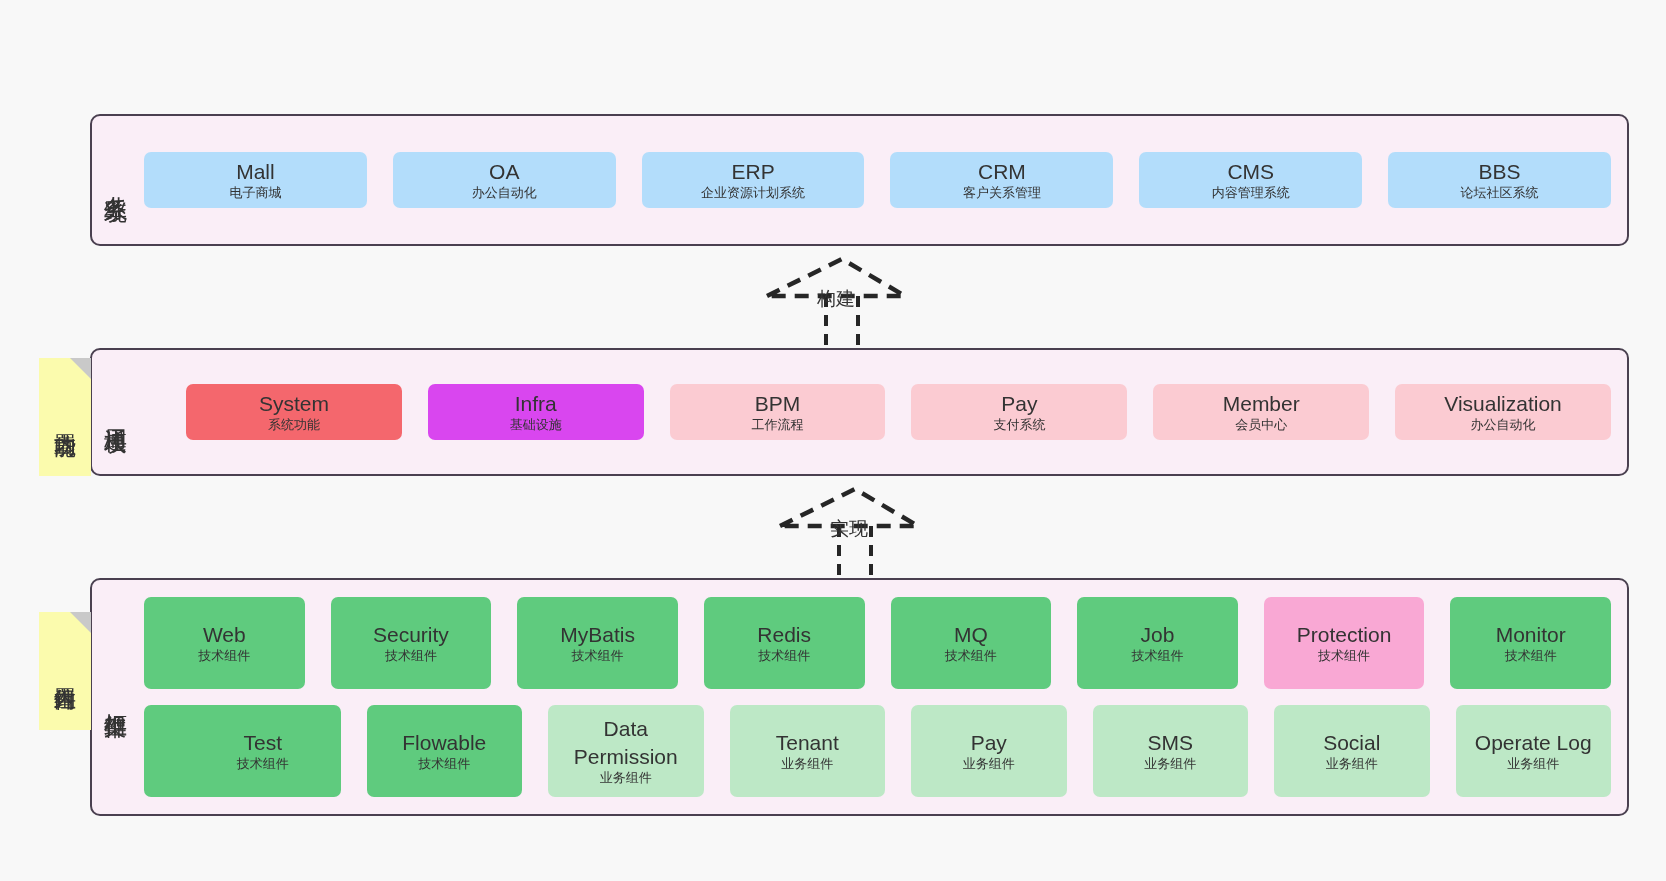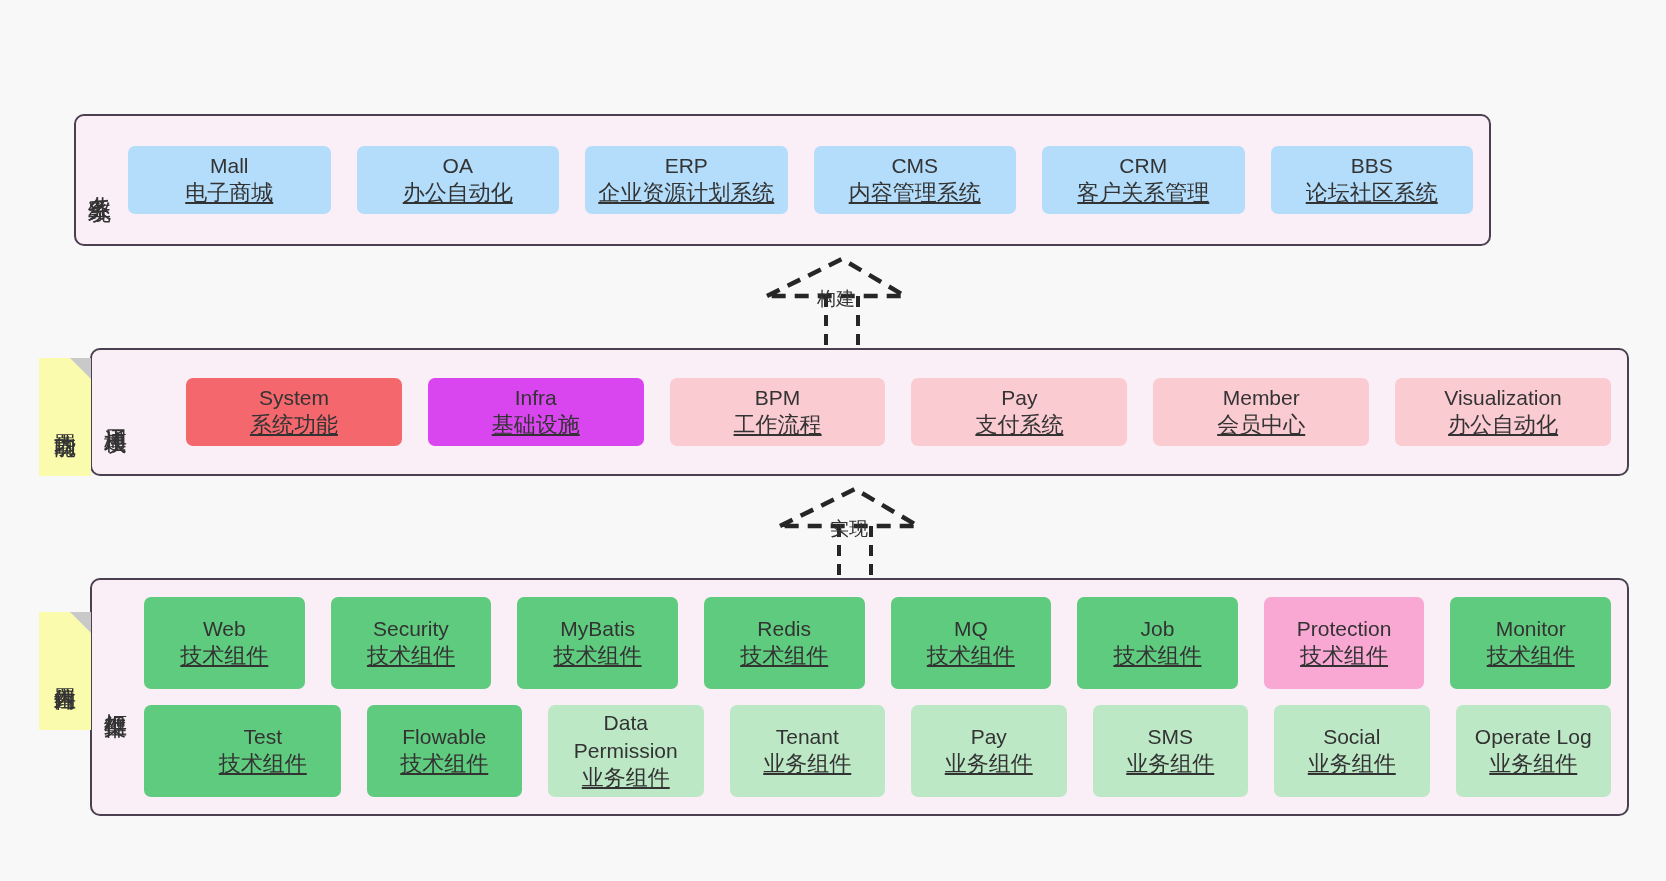--- a/index.html
+++ b/index.html
@@ -61,21 +61,21 @@
     align-items:center;
     justify-content:center;
     text-align:center;
     font-size:21px;
     line-height:1.3;
     color:#333333;
     padding:6px 4px;
     box-sizing:border-box;
     user-select:none;
   }
-  .cell .l2{font-size:22px;text-decoration:underline;}
+  .cell .l2{font-size:13px;}
 
   
   .fill-blue{background:#B3DDFB;}
   .fill-red{background:#F4676D;}
   .fill-pink{background:#FBCBD2;}
   .fill-green{background:#5FCB7E;}
   .fill-lgreen{background:#BDE8C6;}
 
   
   .sticky{
@@ -118,43 +118,43 @@
     background:transparent;
     white-space:nowrap;
     user-select:none;
   }
 </style>
 </head>
 <body style="background: rgb(248, 248, 248);">
 
 <div id="stage">
 
-  <div class="layer" id="layer-business" style="left: 74px; top: 114px; width: 1417px; height: 132px; background: rgb(250, 238, 247); border-color: rgb(74, 64, 80);">
+  <div class="layer" id="layer-business" style="left: 90px; top: 114px; width: 1539px; height: 132px; background: rgb(250, 238, 247); border-color: rgb(74, 64, 80);">
     <div class="layer-label">业务系统</div>
     <div class="cells">
       <div class="cellrow">
         <div class="cell fill-blue" style="background: rgb(179, 221, 251);">
           <span class="l1">Mall</span>
           <span class="l2">电子商城</span>
         </div>
         <div class="cell fill-blue" style="background: rgb(179, 221, 251);">
           <span class="l1">OA</span>
           <span class="l2">办公自动化</span>
         </div>
         <div class="cell fill-blue" style="background: rgb(179, 221, 251);">
           <span class="l1">ERP</span>
           <span class="l2">企业资源计划系统</span>
         </div>
         <div class="cell fill-blue" style="background: rgb(179, 221, 251);">
+          <span class="l1">CRM</span>
+          <span class="l2">客户关系管理</span>
+        </div>
+        <div class="cell fill-blue" style="background: rgb(179, 221, 251);">
           <span class="l1">CMS</span>
           <span class="l2">内容管理系统</span>
-        </div>
-        <div class="cell fill-blue" style="background: rgb(179, 221, 251);">
-          <span class="l1">CRM</span>
-          <span class="l2">客户关系管理</span>
         </div>
         <div class="cell fill-blue" style="background: rgb(179, 221, 251);">
           <span class="l1">BBS</span>
           <span class="l2">论坛社区系统</span>
         </div>
       </div>
     </div>
   </div>
 
   <div class="connector" id="conn-build" style="left:755px;top:258px;width:150px;height:96px;">

